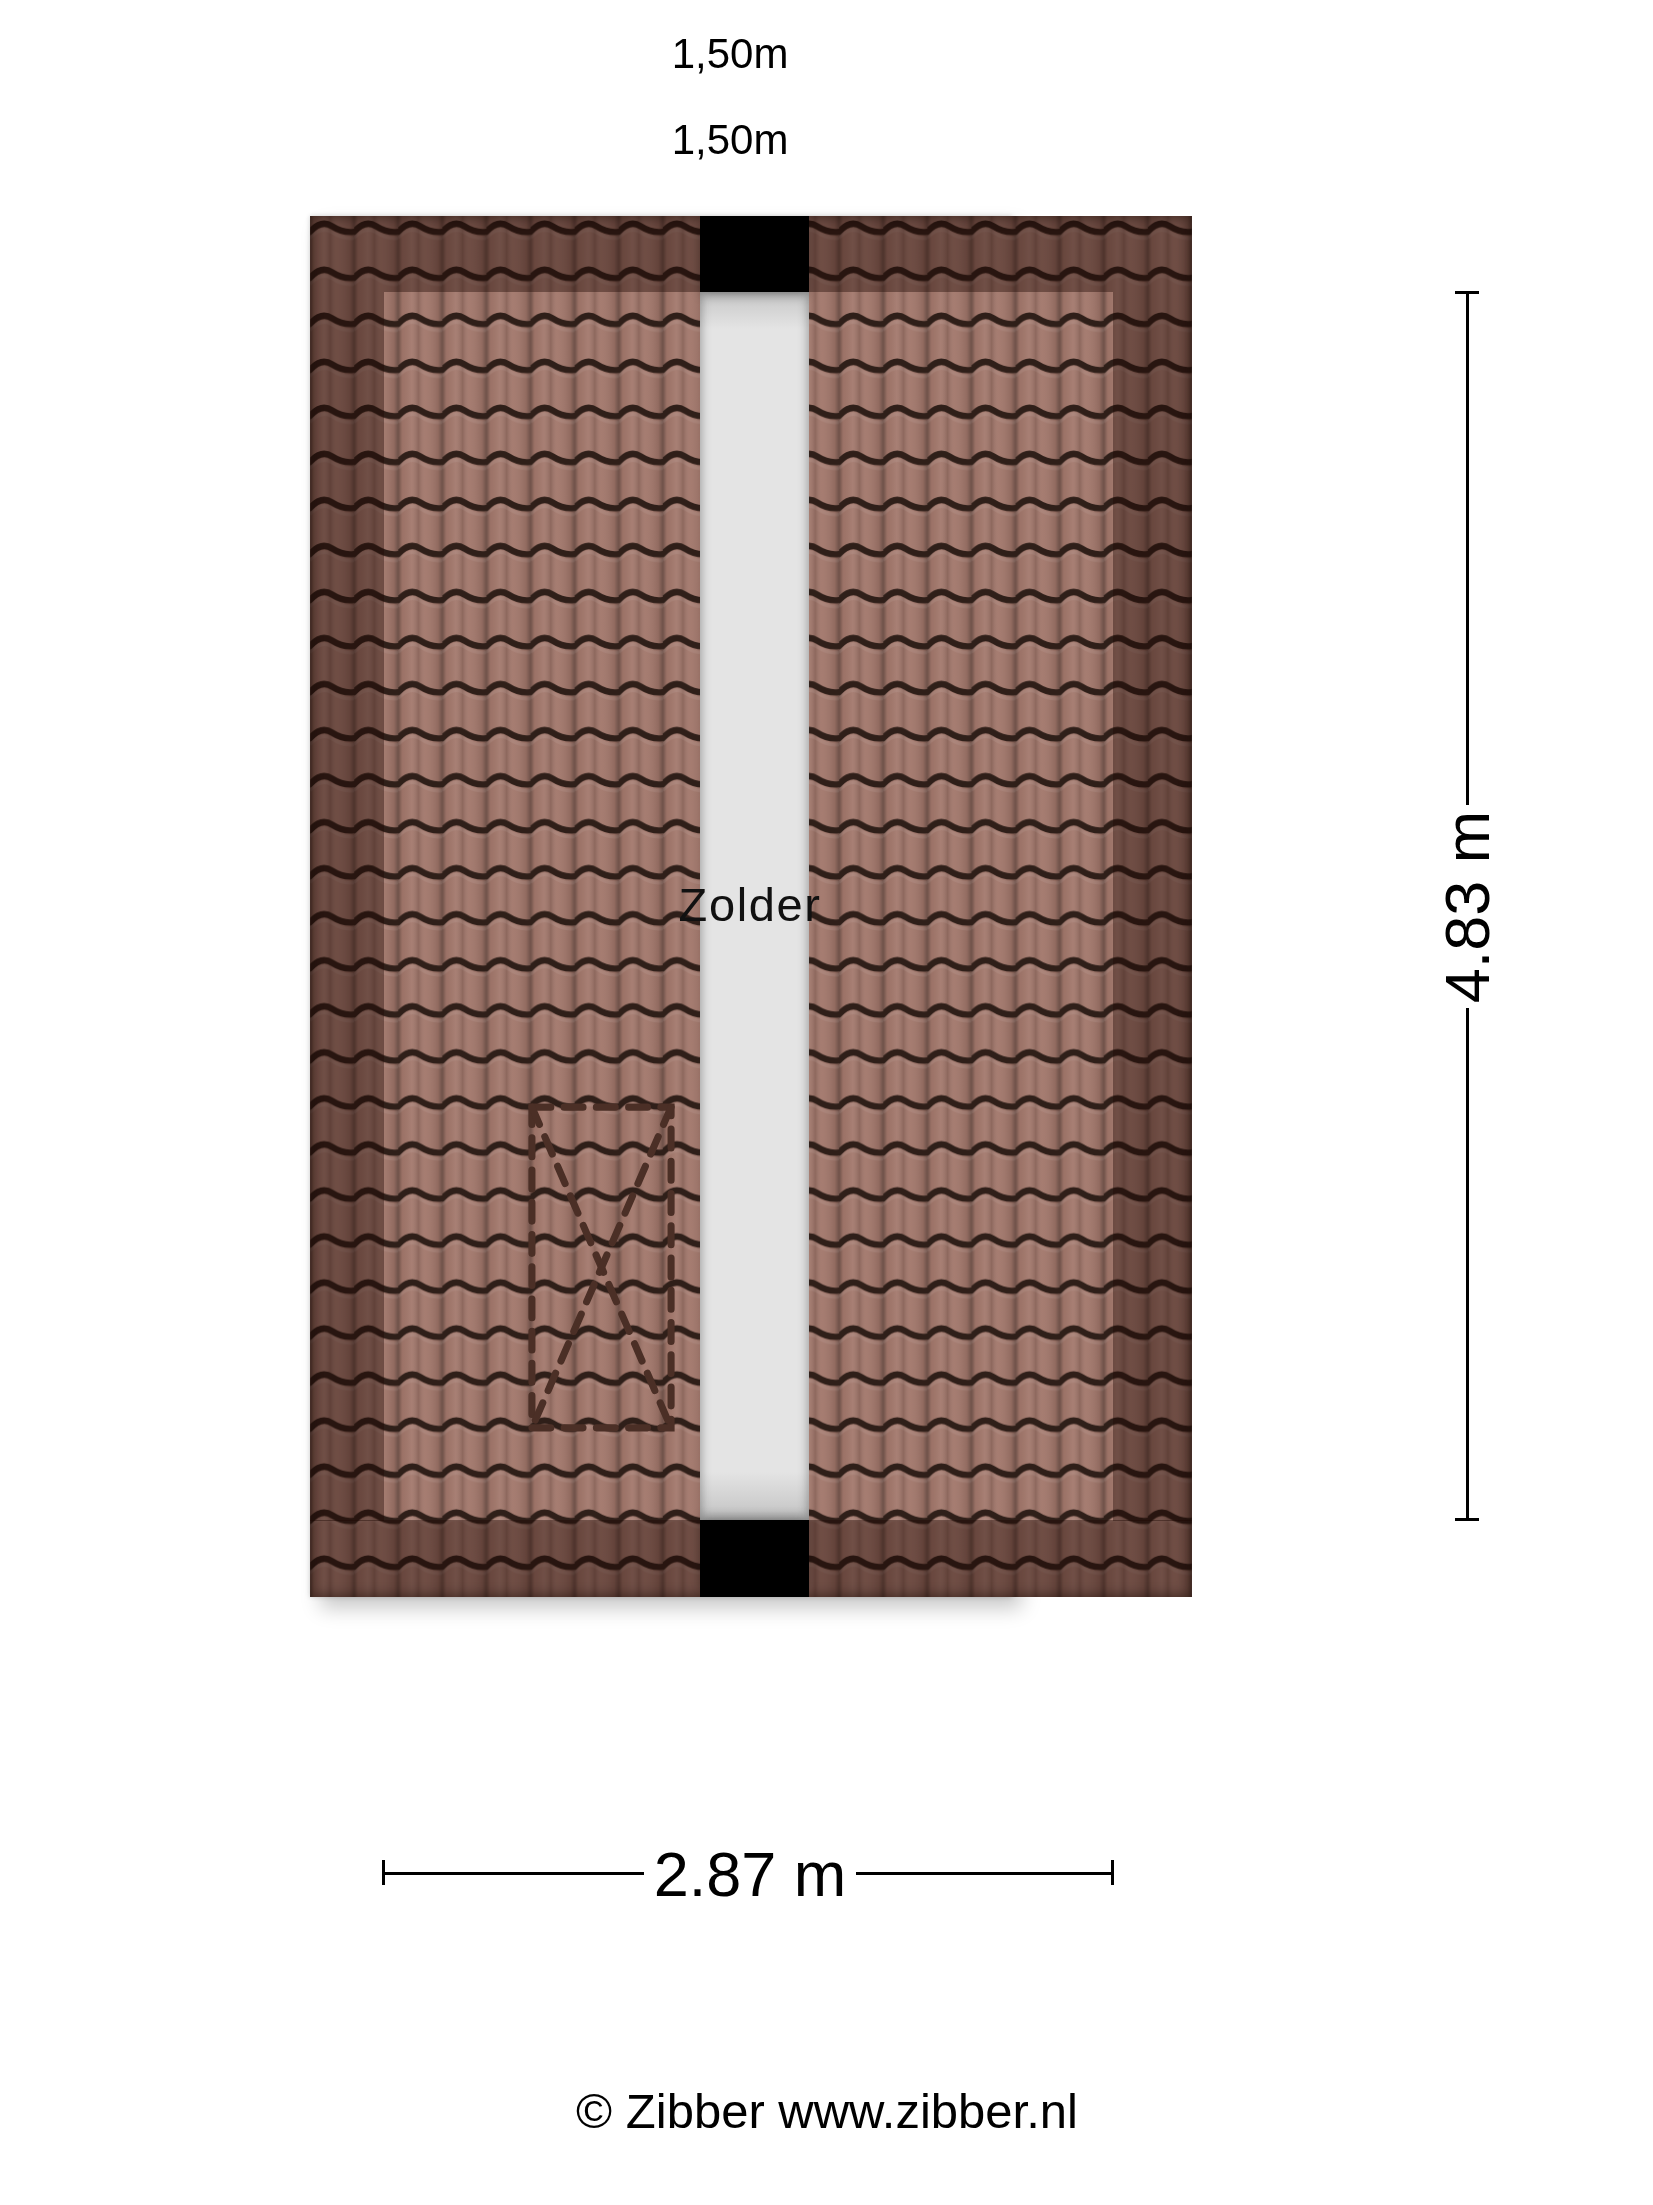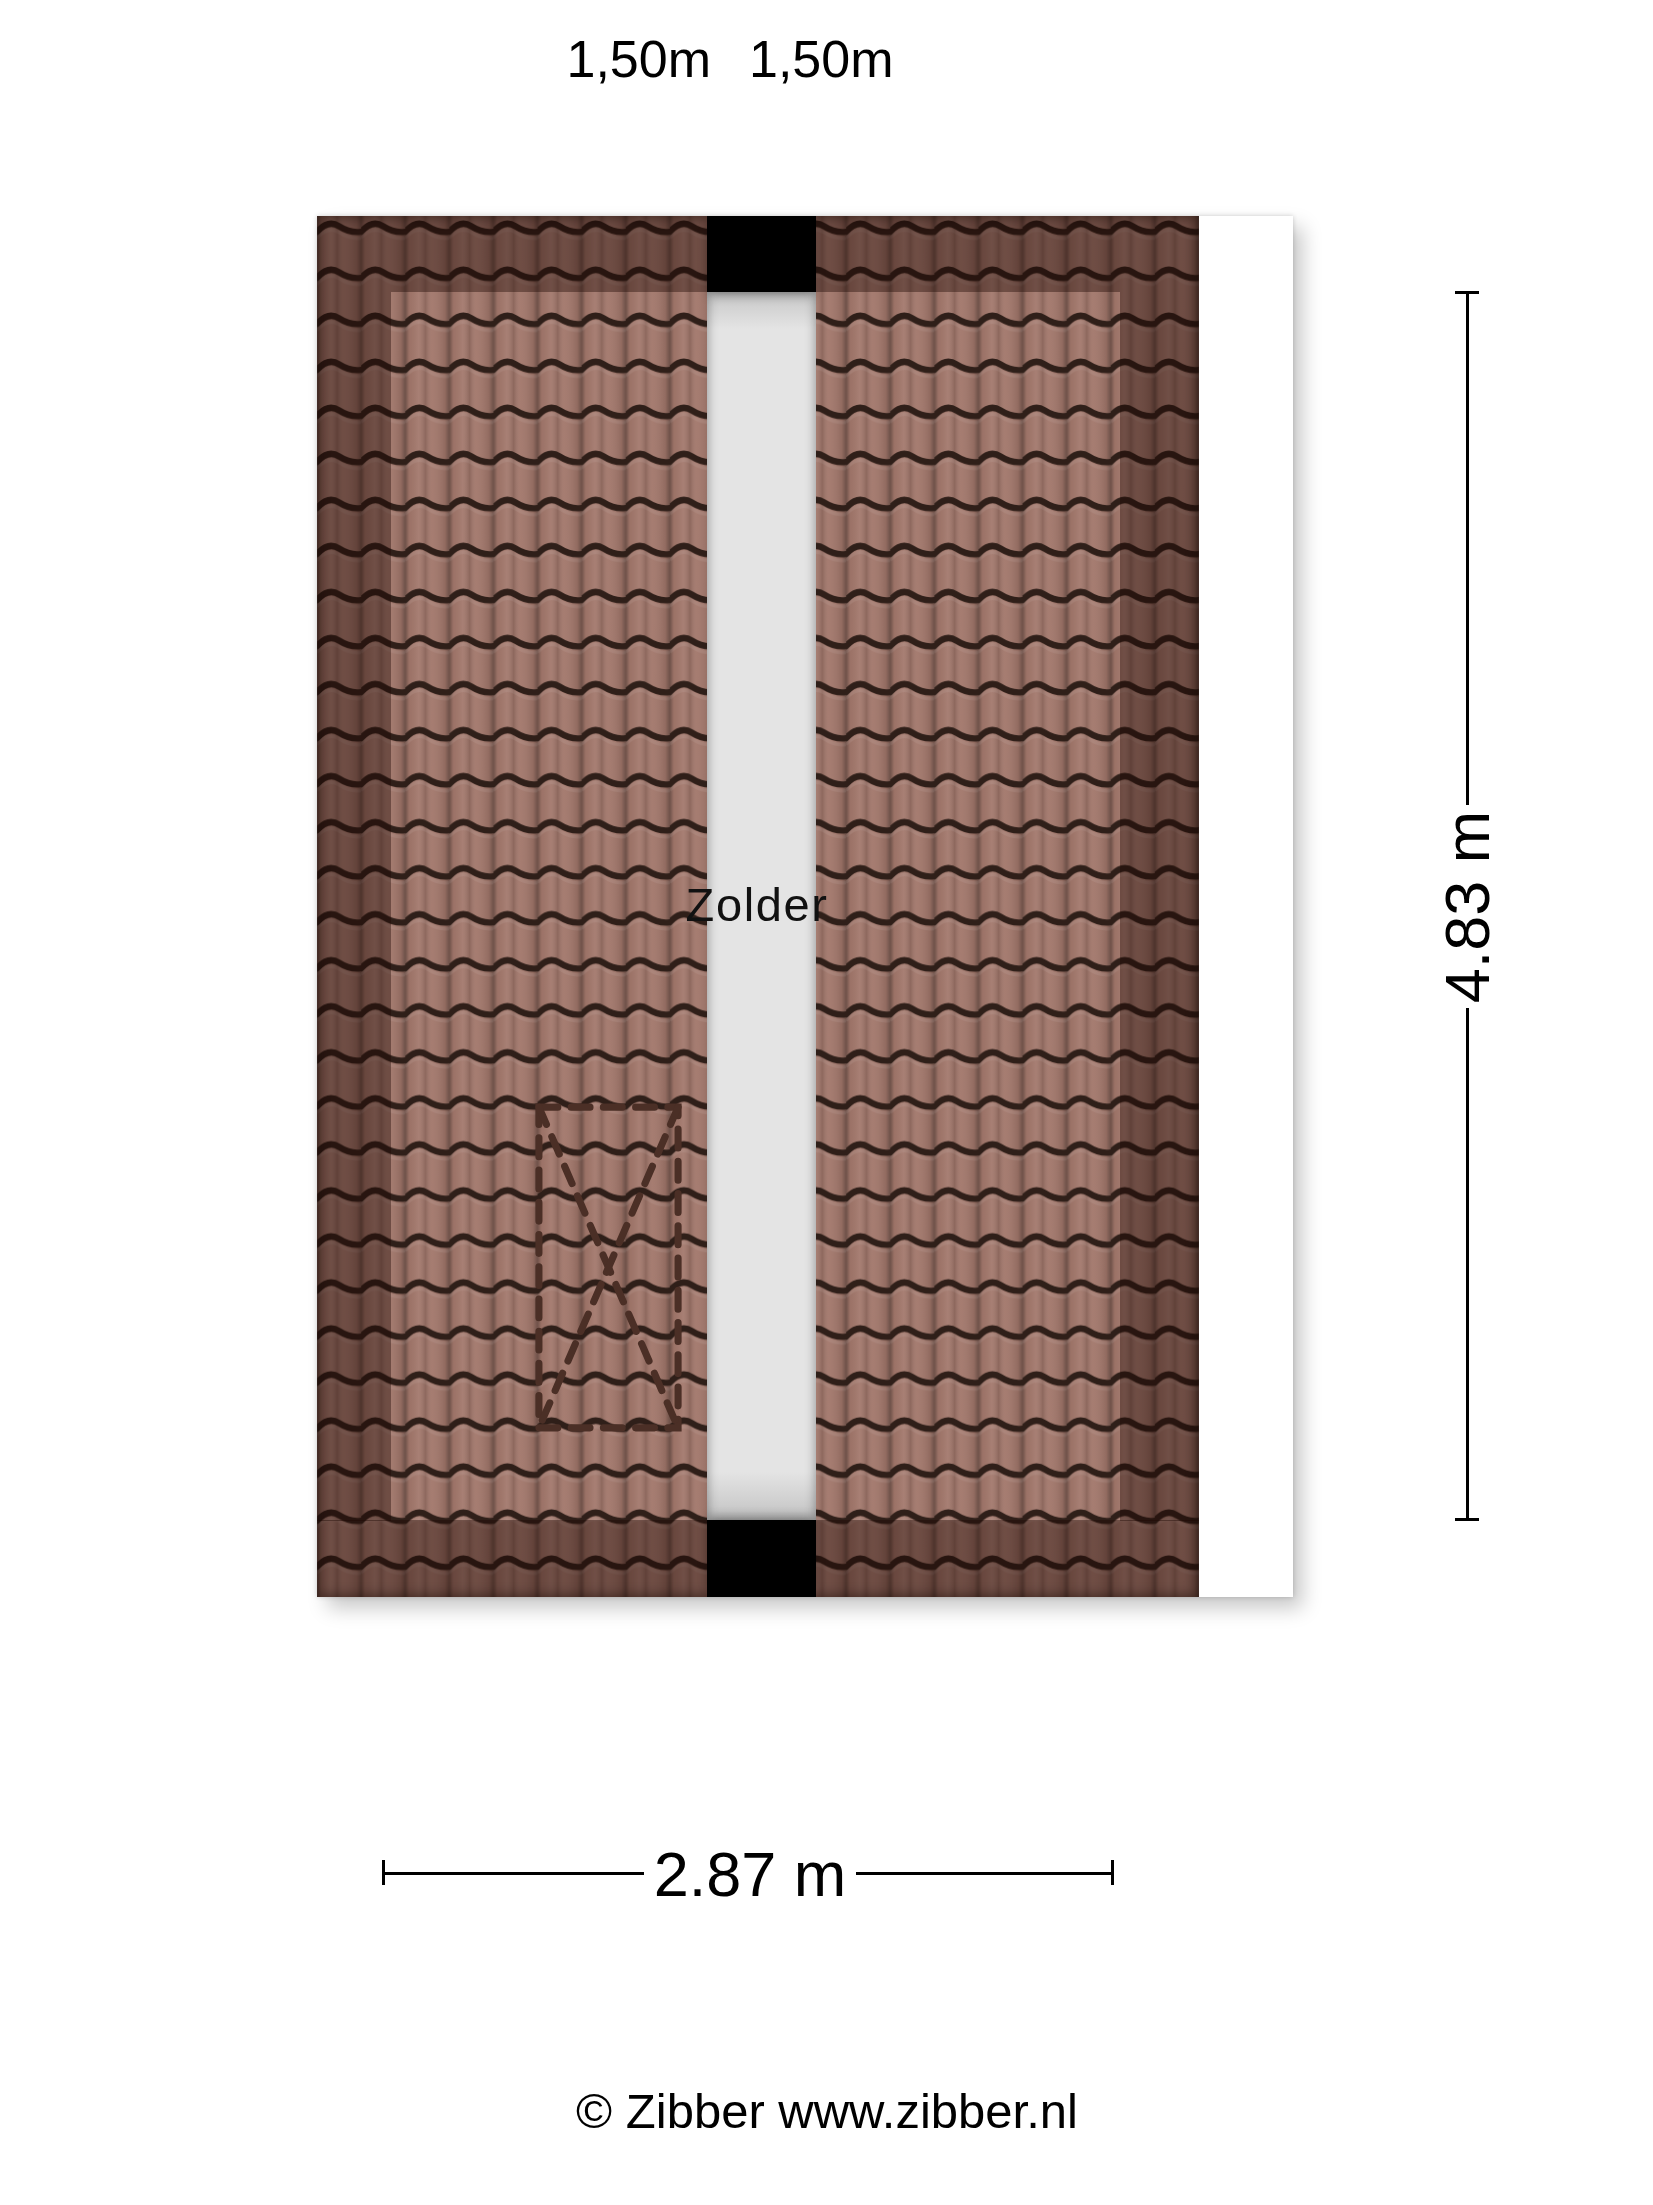--- a/index.html
+++ b/index.html
@@ -9,28 +9,28 @@
     background:#ffffff;
     font-family:"Liberation Sans", sans-serif;
     color:#000;
     overflow:hidden;
   }
   
   .top-labels{
     position:absolute;left:730px;top:30px;
     transform:translateX(-50%);
     display:flex;gap:38px;
-    font-size:52px;line-height:1.15;
+    font-size:42px;line-height:1.15;
     white-space:nowrap;
+    flex-direction:column;
   }
   
   .roof{
-    position:absolute;left:310px;top:216px;width:976px;height:1381px;
+    position:absolute;left:310px;top:216px;width:702px;height:1381px;
     box-shadow:0 0 4.7px rgba(0,0,0,0.18), 9.5px 11px 19px rgba(0,0,0,0.22);
-    margin-left:7px;
   }
   .roof svg.tiles{position:absolute;left:0;top:0;display:block;}
   .shade{position:absolute;background:rgba(30,8,2,0.40);}
   .shade.top{left:0;top:0;width:882px;height:76px;}
   .shade.bottom{left:0;top:1304px;width:882px;height:77px;}
   .shade.left{left:0;top:76px;width:74px;height:1229px;}
   .shade.right{left:803px;top:76px;width:79px;height:1229px;}
   .edge-vignette{
     position:absolute;left:0;top:0;width:882px;height:1381px;
     box-shadow:inset 0 0 11px 2.4px rgba(18,6,2,0.45);

